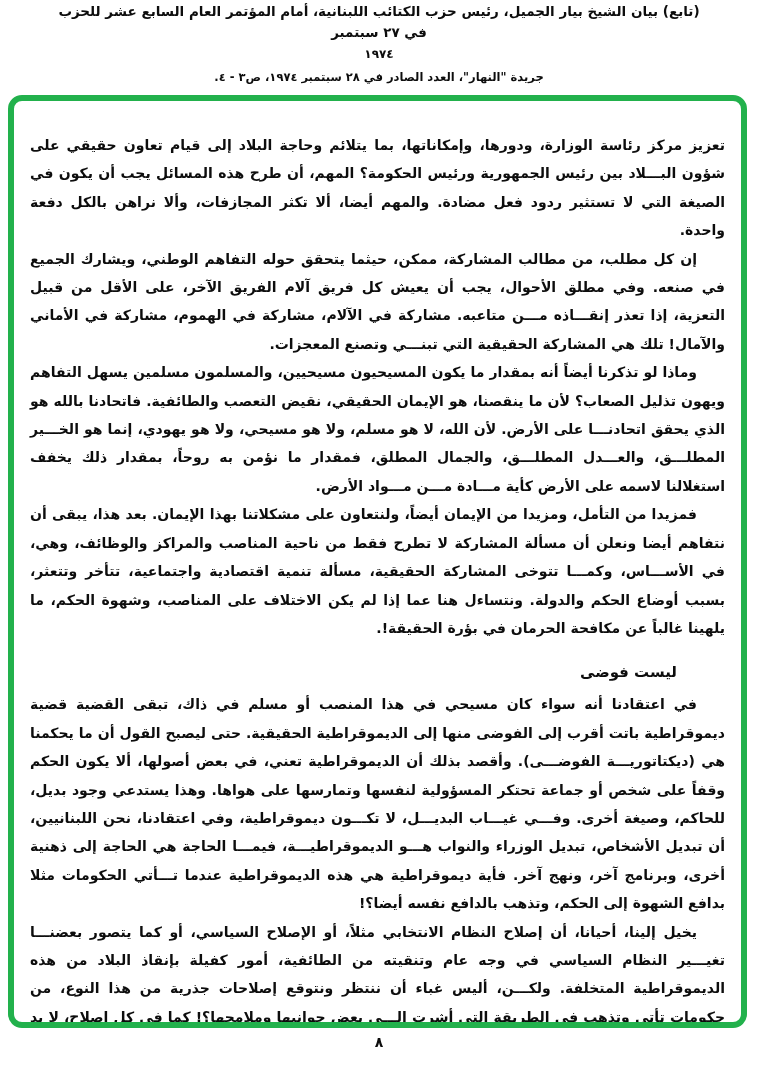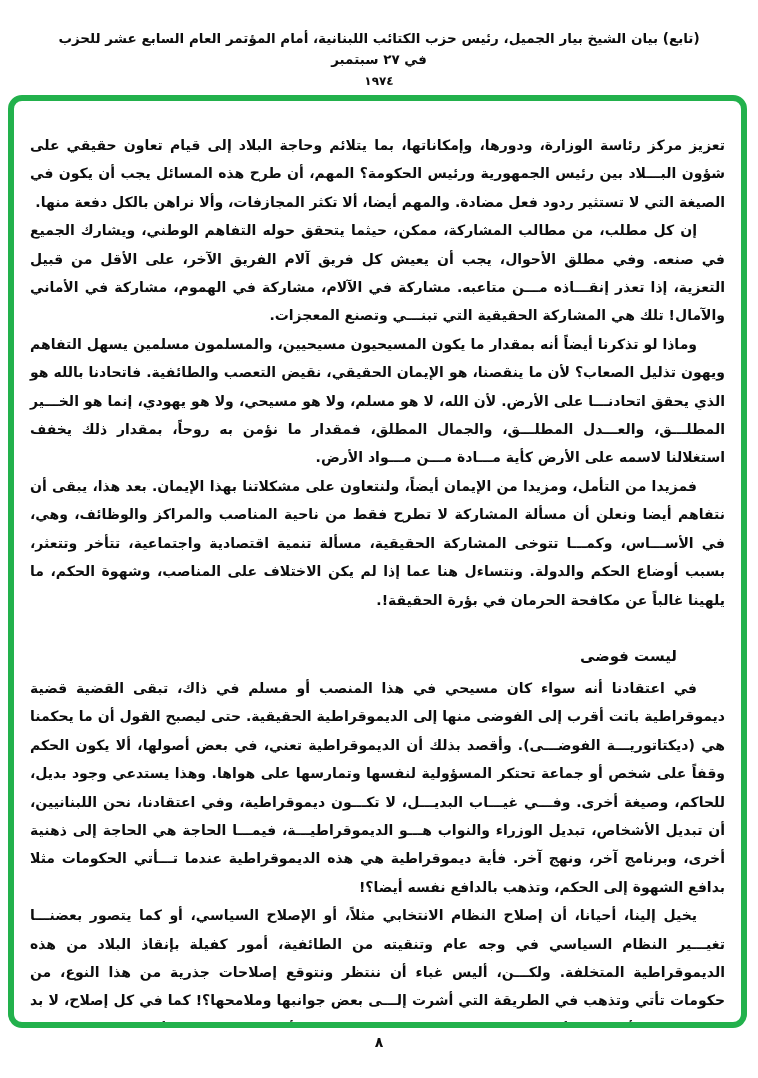--- a/index.html
+++ b/index.html
@@ -11,21 +11,21 @@
   .page {
     position: relative;
     width: 758px;
     height: 1078px;
     background: #ffffff;
     overflow: hidden;
     color: #0d0d0d;
   }
   
   .doc-header {
-    padding-top: 28px;
+    padding-top: 1px;
     text-align: center;
     font-weight: bold;
     direction: rtl;
   }
   .h-title {
     font-size: 13.5px;
     line-height: 1.55;
     max-width: 664px;
     margin: 0 auto;
   }
@@ -62,21 +62,21 @@
   .content p {
     margin: 0;
     text-indent: 28px;
   }
   .content p.no-indent {
     text-indent: 0;
   }
   .section-heading {
     font-size: 15px;
     font-weight: bold;
-    margin: 28px 48px 4px 0;
+    margin: 16px 48px 4px 0;
     line-height: 28px;
   }
   
   .doc-footer {
     position: absolute;
     top: 1034px;
     left: 0;
     width: 100%;
     text-align: center;
     font-weight: bold;
@@ -89,21 +89,21 @@
 <div class="page">
 
   <div class="doc-header">
     <div class="h-title">(تابع) بيان الشيخ بيار الجميل، رئيس حزب الكتائب اللبنانية، أمام المؤتمر العام السابع عشر للحزب في ٢٧ سبتمبر</div>
     <div class="h-year">١٩٧٤</div>
     <div class="h-source">جريدة "النهار"، العدد الصادر في ٢٨ سبتمبر ١٩٧٤، ص٣ - ٤.</div>
   </div>
 
   <div class="frame" style="border-color: rgb(34, 177, 76);">
     <div class="content">
-      <p class="no-indent">تعزيز مركز رئاسة الوزارة، ودورها، وإمكاناتها، بما يتلائم وحاجة البلاد إلى قيام تعاون حقيقي على شؤون البـــلاد بين رئيس الجمهورية ورئيس الحكومة؟ المهم، أن طرح هذه المسائل يجب أن يكون في الصيغة التي لا تستثير ردود فعل مضادة. والمهم أيضا، ألا تكثر المجازفات، وألا نراهن بالكل دفعة منها.</p>
+      <p class="no-indent">تعزيز مركز رئاسة الوزارة، ودورها، وإمكاناتها، بما يتلائم وحاجة البلاد إلى قيام تعاون حقيقي على شؤون البـــلاد بين رئيس الجمهورية ورئيس الحكومة؟ المهم، أن طرح هذه المسائل يجب أن يكون في الصيغة التي لا تستثير ردود فعل مضادة. والمهم أيضا، ألا تكثر المجازفات، وألا نراهن بالكل دفعة واحدة.</p>
       <p>إن كل مطلب، من مطالب المشاركة، ممكن، حيثما يتحقق حوله التفاهم الوطني، ويشارك الجميع في صنعه. وفي مطلق الأحوال، يجب أن يعيش كل فريق آلام الفريق الآخر، على الأقل من قبيل التعزية، إذا تعذر إنقـــاذه مـــن متاعبه. مشاركة في الآلام، مشاركة في الهموم، مشاركة في الأماني والآمال! تلك هي المشاركة الحقيقية التي تبنـــي وتصنع المعجزات.</p>
       <p>وماذا لو تذكرنا أيضاً أنه بمقدار ما يكون المسيحيون مسيحيين، والمسلمون مسلمين يسهل التفاهم ويهون تذليل الصعاب؟ لأن ما ينقصنا، هو الإيمان الحقيقي، نقيض التعصب والطائفية. فاتحادنا بالله هو الذي يحقق اتحادنـــا على الأرض. لأن الله، لا هو مسلم، ولا هو مسيحي، ولا هو يهودي، إنما هو الخـــير المطلـــق، والعـــدل المطلـــق، والجمال المطلق، فمقدار ما نؤمن به روحاً، بمقدار ذلك يخفف استغلالنا لاسمه على الأرض كأية مـــادة مـــن مـــواد الأرض.</p>
       <p>فمزيدا من التأمل، ومزيدا من الإيمان أيضاً، ولنتعاون على مشكلاتنا بهذا الإيمان.  بعد هذا، يبقى أن نتفاهم أيضا ونعلن أن مسألة المشاركة لا تطرح فقط من ناحية المناصب والمراكز والوظائف، وهي، في الأســـاس، وكمـــا تتوخى المشاركة الحقيقية، مسألة تنمية اقتصادية واجتماعية، تتأخر وتتعثر، بسبب أوضاع الحكم والدولة. ونتساءل هنا عما إذا لم يكن الاختلاف على المناصب، وشهوة الحكم، ما يلهينا غالباً عن مكافحة الحرمان في بؤرة الحقيقة!.</p>
       <div class="section-heading">ليست فوضى</div>
       <p>في اعتقادنا أنه سواء كان مسيحي في هذا المنصب أو مسلم في ذاك، تبقى القضية قضية ديموقراطية باتت أقرب إلى الفوضى منها إلى الديموقراطية الحقيقية. حتى ليصبح القول أن ما يحكمنا هي (ديكتاتوريـــة الفوضـــى). وأقصد بذلك أن الديموقراطية تعني، في بعض أصولها، ألا يكون الحكم وقفاً على شخص أو جماعة تحتكر المسؤولية لنفسها وتمارسها على هواها. وهذا يستدعي وجود بديل، للحاكم، وصيغة أخرى. وفـــي غيـــاب البديـــل، لا تكـــون ديموقراطية، وفي اعتقادنا، نحن اللبنانيين، أن تبديل الأشخاص، تبديل الوزراء والنواب هـــو الديموقراطيـــة، فيمـــا الحاجة هي الحاجة إلى ذهنية أخرى، وبرنامج آخر، ونهج آخر. فأية ديموقراطية هي هذه الديموقراطية عندما تـــأتي الحكومات مثلا بدافع الشهوة إلى الحكم، وتذهب بالدافع نفسه أيضا؟!</p>
       <p>يخيل إلينا، أحيانا، أن إصلاح النظام الانتخابي مثلاً، أو الإصلاح السياسي، أو كما يتصور بعضنـــا تغيـــير النظام السياسي في وجه عام وتنقيته من الطائفية، أمور كفيلة بإنقاذ البلاد من هذه الديموقراطية المتخلفة. ولكـــن، أليس غباء أن ننتظر ونتوقع إصلاحات جذرية من هذا النوع، من حكومات تأتي وتذهب في الطريقة التي أشرت إلـــى بعض جوانبها وملامحها؟! كما في كل إصلاح، لا بد هنا من بداية أو، في الأصح، لا بد من وجود جماعة مصلحيـــن تأتي إلى الحكم، بالأصول الديموقراطية الشرعية في طبيعة الحال، بعدة كاملة لإطلاق الإصلاح، ولتحقيق هذه البداية. وسنظل ندور في الحلقة المفرغة، حتى تقوم جبهة سياسية واسعة، تطرح نفسها حركة إنقاذ وتكون البديـــل الـــذي</p>
     </div>
   </div>
 
   <div class="doc-footer">

